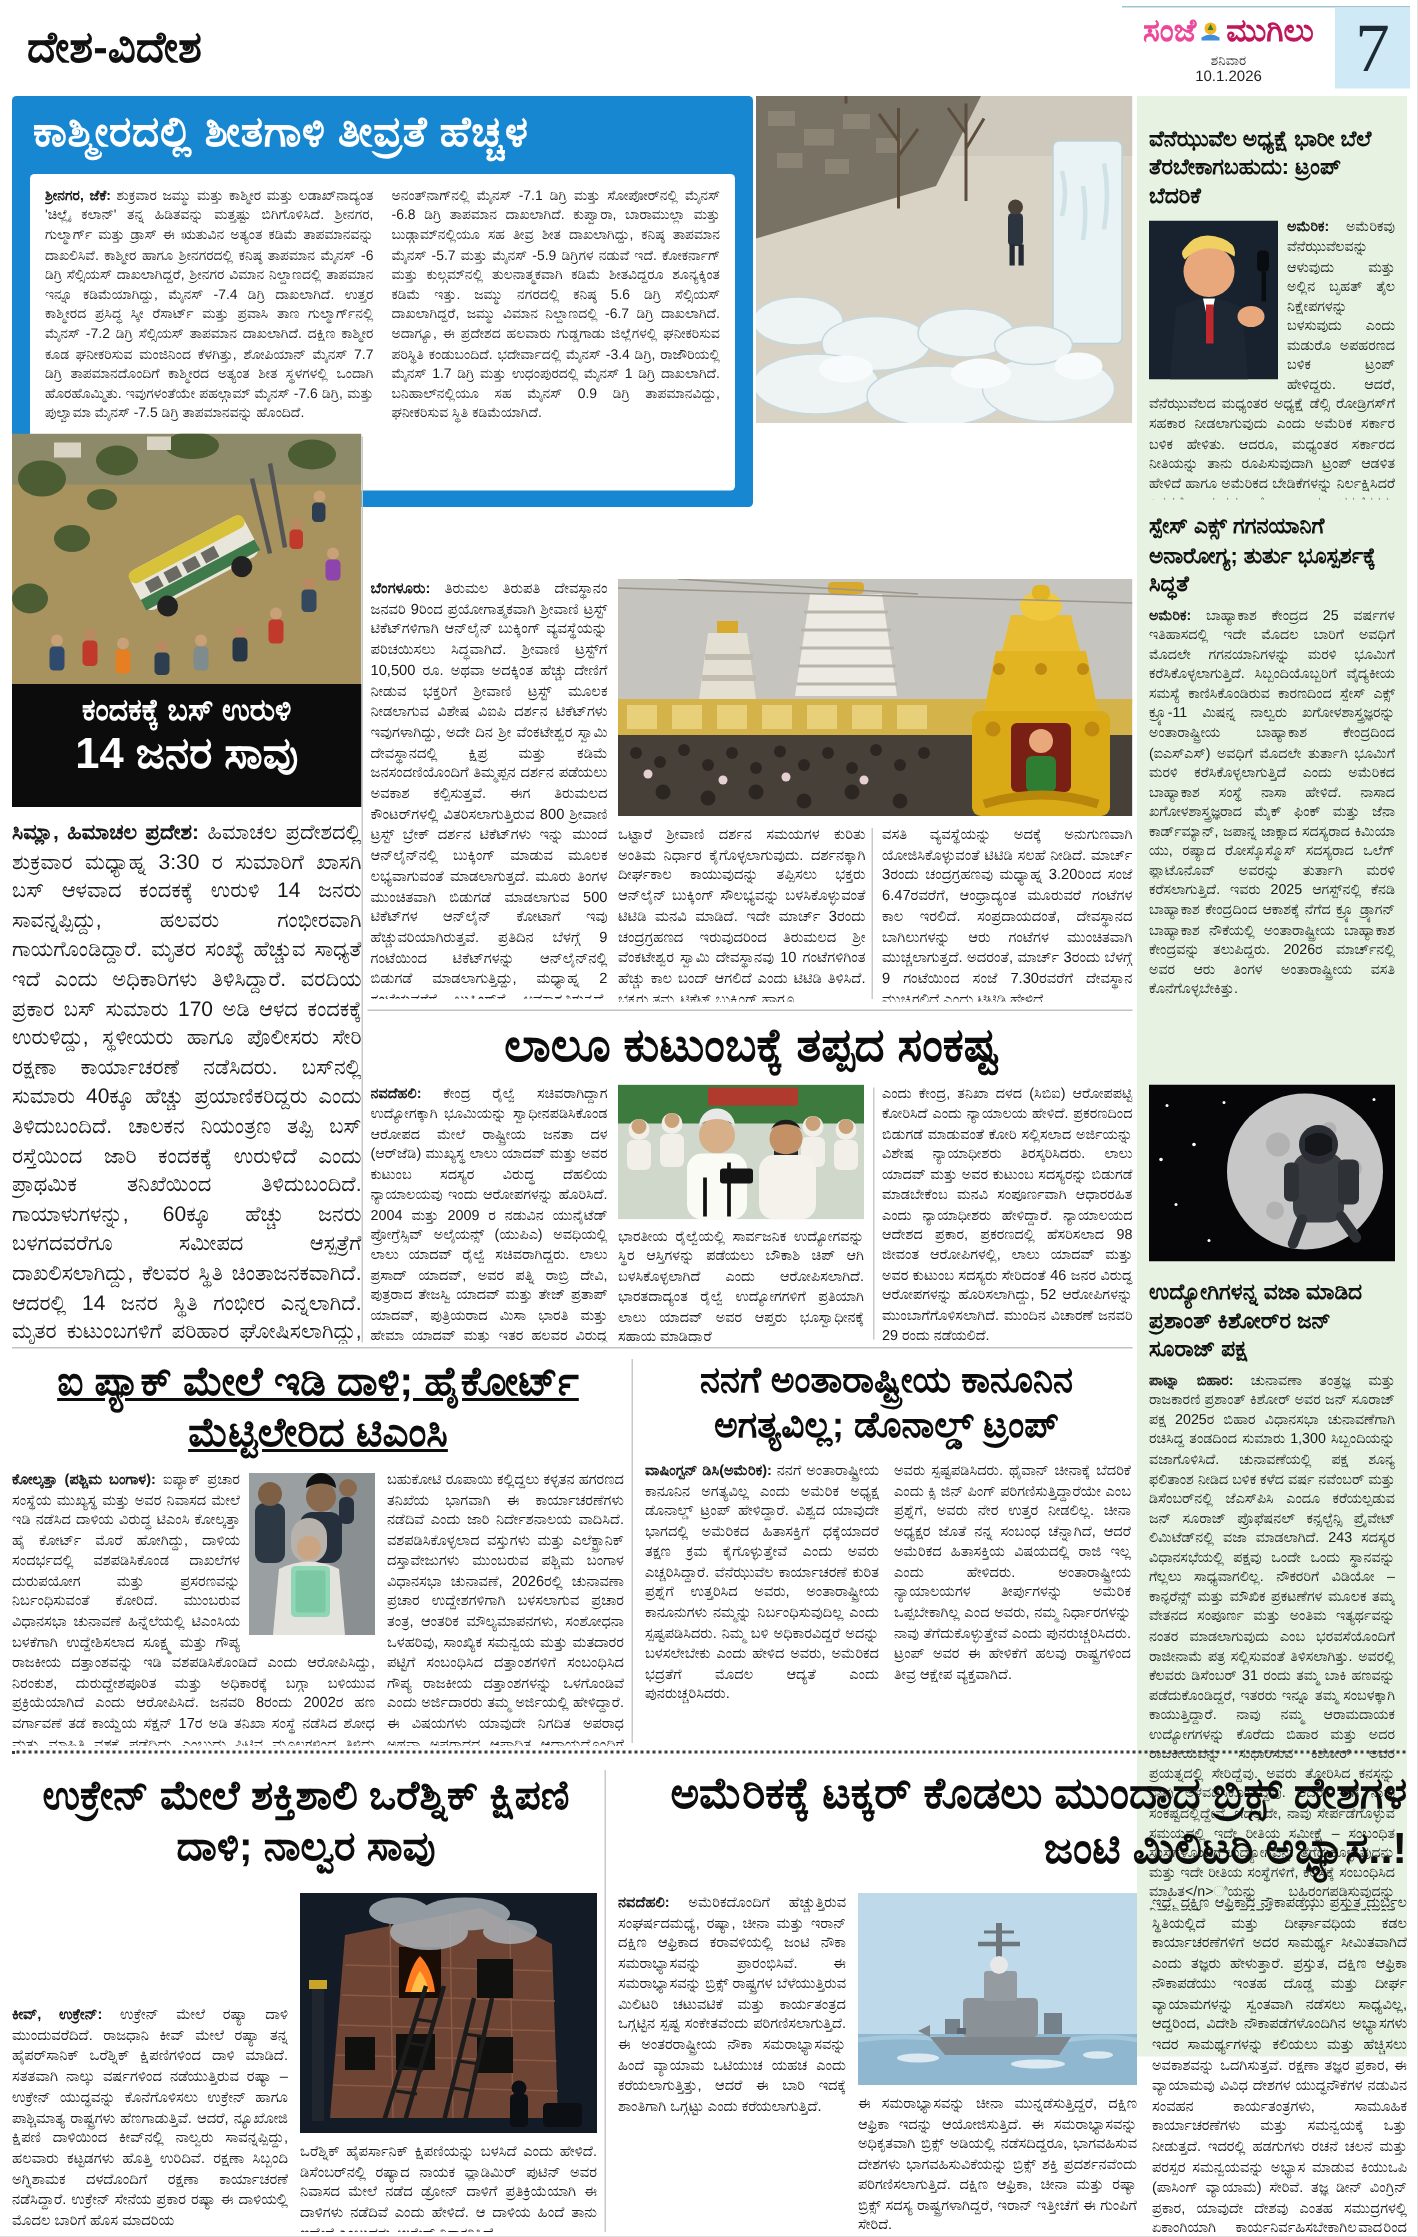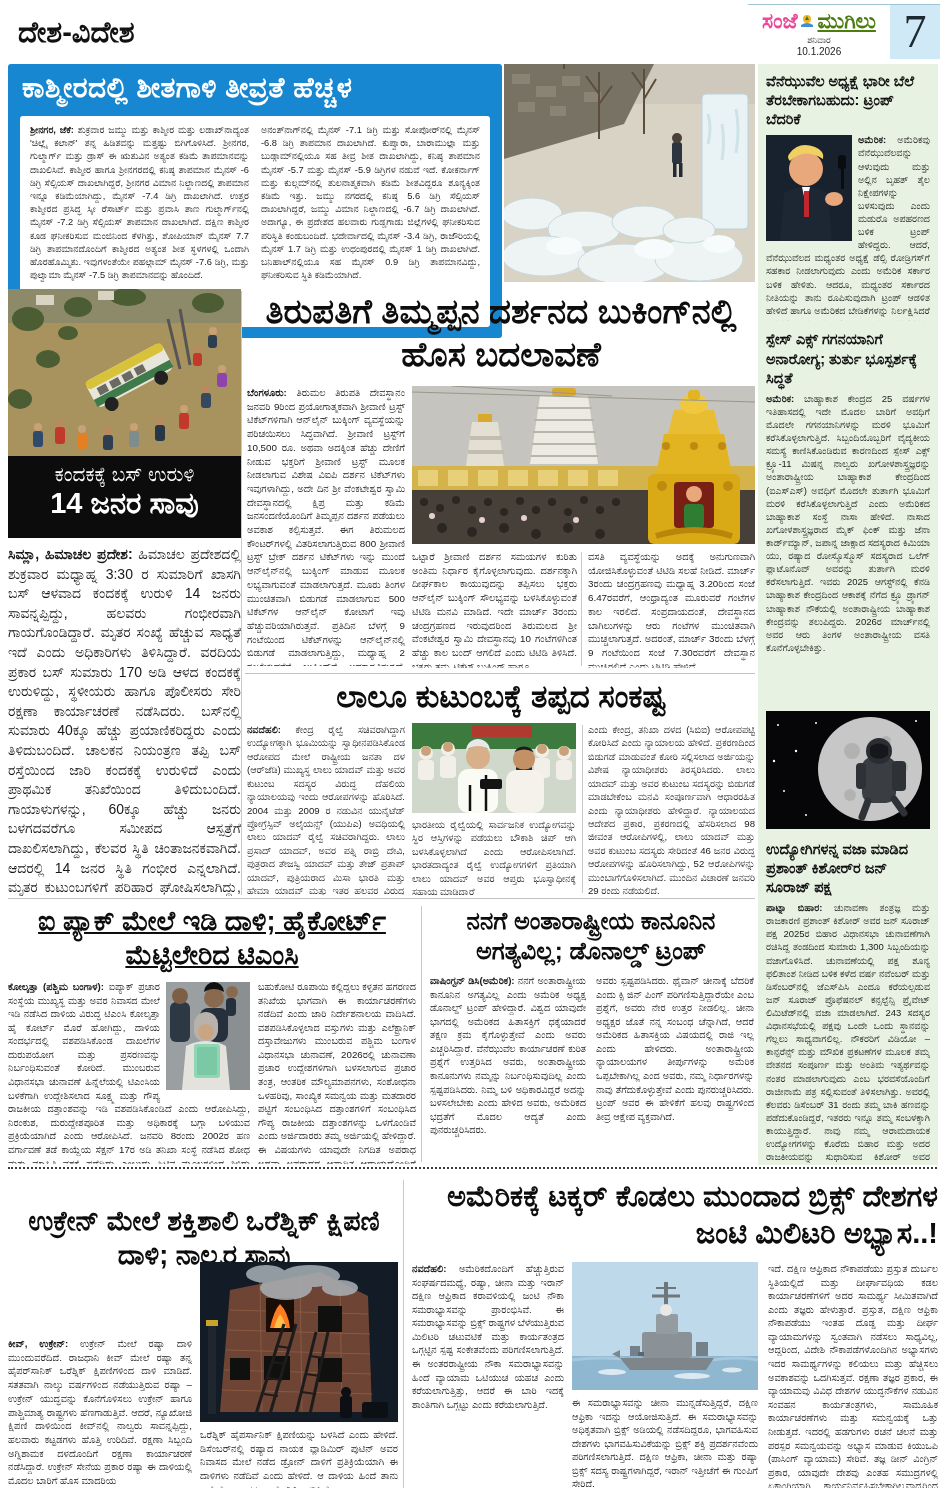--- a/index.html
+++ b/index.html
@@ -5,21 +5,21 @@
   * { margin:0; padding:0; box-sizing:border-box; }
   body { background:#888; font-family:"Liberation Sans", sans-serif; }
   .page { position:relative; width:945px; height:1491px; background:#ffffff; margin:0 auto; overflow:hidden; color:#1a1a1a; }
 
   
   .section-label { position:absolute; left:18px; top:16px; font-size:29px; font-weight:bold; color:#111; }
   .masthead { position:absolute; left:748px; top:4px; width:192px; height:54px; display:flex; border-top:1px solid #9fc4d4; }
   .mast-left { width:142px; text-align:center; padding-top:4px; }
   .mast-name { font-size:21px; font-weight:bold; display:flex; align-items:center; justify-content:center; gap:2px; }
   .mast-red { color:#ec4899; }
-  .mast-blue { color:#4d7c0f;text-decoration:underline; }
+  .mast-blue { color:#be185d; }
   .mast-logo svg { display:block; }
   .mast-day { font-size:9px; color:#333; margin-top:2px; }
   .mast-date { font-size:10px; color:#222; }
   .page-number { width:50px; height:54px; background:#cfeaf6; font-family:"Liberation Serif", serif; font-size:46px; color:#1d2a33; text-align:center; line-height:54px; }
 
   
   .body-txt { font-size:14px; line-height:1.4; text-align:justify; color:#181818; overflow:hidden; }
   .dl { font-weight:bold; }
   .vrule { position:absolute; width:1px; background:#c9c9c9; }
   .hrule { position:absolute; height:1px; background:#c2c2c2; }
@@ -28,29 +28,29 @@
   
   .kashmir-box { position:absolute; left:8px; top:64px; width:494px; height:274px; background:#1687d0; border-radius:3px; }
   .kashmir-head { color:#fff; font-weight:bold; font-size:28px; padding:8px 14px 0 14px; letter-spacing:0.5px; }
   .kashmir-white { position:absolute; left:12px; right:12px; top:52px; bottom:11px; background:#fff; border-radius:3px; padding:8px 10px; display:flex; gap:12px; }
   .kashmir-col { width:50%; font-size:9.3px; line-height:1.42; text-align:justify; overflow:hidden; }
 
   .photo { position:absolute; overflow:hidden; }
   .photo svg { display:block; }
 
   
-  .green-col { position:absolute; left:758px; top:64px; width:180px; height:1101px; background:#e7f2e2; padding:8px 8px; overflow:hidden; }
+  .green-col { position:absolute; left:758px; top:64px; width:180px; height:1307px; background:#e7f2e2; padding:20px 8px; overflow:hidden; }
   .rail-head { font-size:14.5px; font-weight:bold; line-height:1.32; color:#111; margin-bottom:4px; }
   .rail-body { font-size:9.5px; line-height:1.38; text-align:justify; overflow:hidden; }
   .rail-photo { float:left; margin:2px 6px 2px 0; }
   .rail-gap { height:9px; }
 
   
   .bus-black { position:absolute; left:8px; top:456px; width:233px; height:82px; background:#0c0c0c; color:#fff; text-align:center; padding-top:6px; }
-  .bus-l1 { font-size:20px; font-weight:normal; line-height:1.25; }
+  .bus-l1 { font-size:20px; font-weight:bold; line-height:1.25; }
   .bus-l2 { font-size:29px; font-weight:bold; line-height:1.15; }
   .bus-body { position:absolute; left:8px; top:545px; width:233px; height:351px; }
 
   
   .headline { position:absolute; font-weight:bold; color:#0d0d0d; text-align:center; line-height:1.26; }
 
   .colblock { position:absolute; }
 </style>
 </head>
 <body>
@@ -245,21 +245,20 @@
   <div class="bus-black">
     <div class="bus-l1">ಕಂದಕಕ್ಕೆ ಬಸ್ ಉರುಳಿ</div>
     <div class="bus-l2">14 ಜನರ ಸಾವು</div>
   </div>
   <div class="bus-body body-txt">
     <b class="dl">ಸಿಮ್ಲಾ, ಹಿಮಾಚಲ ಪ್ರದೇಶ:</b><span> ಹಿಮಾಚಲ ಪ್ರದೇಶದಲ್ಲಿ ಶುಕ್ರವಾರ ಮಧ್ಯಾಹ್ನ 3:30 ರ ಸುಮಾರಿಗೆ ಖಾಸಗಿ ಬಸ್ ಆಳವಾದ ಕಂದಕಕ್ಕೆ ಉರುಳಿ 14 ಜನರು ಸಾವನ್ನಪ್ಪಿದ್ದು, ಹಲವರು ಗಂಭೀರವಾಗಿ ಗಾಯಗೊಂಡಿದ್ದಾರೆ. ಮೃತರ ಸಂಖ್ಯೆ ಹೆಚ್ಚುವ ಸಾಧ್ಯತೆ ಇದೆ ಎಂದು ಅಧಿಕಾರಿಗಳು ತಿಳಿಸಿದ್ದಾರೆ. ವರದಿಯ ಪ್ರಕಾರ ಬಸ್ ಸುಮಾರು 170 ಅಡಿ ಆಳದ ಕಂದಕಕ್ಕೆ ಉರುಳಿದ್ದು, ಸ್ಥಳೀಯರು ಹಾಗೂ ಪೊಲೀಸರು ಸೇರಿ ರಕ್ಷಣಾ ಕಾರ್ಯಾಚರಣೆ ನಡೆಸಿದರು. ಬಸ್‌ನಲ್ಲಿ ಸುಮಾರು 40ಕ್ಕೂ ಹೆಚ್ಚು ಪ್ರಯಾಣಿಕರಿದ್ದರು ಎಂದು ತಿಳಿದುಬಂದಿದೆ. ಚಾಲಕನ ನಿಯಂತ್ರಣ ತಪ್ಪಿ ಬಸ್ ರಸ್ತೆಯಿಂದ ಜಾರಿ ಕಂದಕಕ್ಕೆ ಉರುಳಿದೆ ಎಂದು ಪ್ರಾಥಮಿಕ ತನಿಖೆಯಿಂದ ತಿಳಿದುಬಂದಿದೆ. ಗಾಯಾಳುಗಳನ್ನು, 60ಕ್ಕೂ ಹೆಚ್ಚು ಜನರು ಬಳಗದವರೆಗೂ ಸಮೀಪದ ಆಸ್ಪತ್ರೆಗೆ ದಾಖಲಿಸಲಾಗಿದ್ದು, ಕೆಲವರ ಸ್ಥಿತಿ ಚಿಂತಾಜನಕವಾಗಿದೆ. ಆದರಲ್ಲಿ 14 ಜನರ ಸ್ಥಿತಿ ಗಂಭೀರ ಎನ್ನಲಾಗಿದೆ. ಮೃತರ ಕುಟುಂಬಗಳಿಗೆ ಪರಿಹಾರ ಘೋಷಿಸಲಾಗಿದ್ದು, ಗಾಯಾಳುಗಳ ಚಿಕಿತ್ಸಾ ವೆಚ್ಚವನ್ನು ಸರ್ಕಾರವೇ ಭರಿಸಲಿದೆ ಎಂದು ಮುಖ್ಯಮಂತ್ರಿ ತಿಳಿಸಿದ್ದಾರೆ. ಘಟನೆಯ ಕುರಿತು ಪ್ರಧಾನಿ ಸಂತಾಪ ವ್ಯಕ್ತಪಡಿಸಿದ್ದು, ಮೃತ ಕುಟುಂಬಗಳಿಗೆ ಧೈರ್ಯ ತುಂಬಿದ್ದಾರೆ. ಸ್ಥಳೀಯ ಆಡಳಿತ ಹೆಚ್ಚಿನ ರಕ್ಷಣಾ ತಂಡಗಳನ್ನು ರವಾನಿಸಿದ್ದು, ರಾತ್ರಿಯವರೆಗೂ ಕಾರ್ಯಾಚರಣೆ ಮುಂದುವರಿದಿದೆ ಎಂದು ಅಧಿಕಾರಿಗಳು ಮಾಹಿತಿ ನೀಡಿದ್ದಾರೆ.</span>
   </div>
 
   <div class="vrule" style="left:241px;top:291px;height:604px;"></div>
 
-  <div class="headline" style="left:245px;top:290px;width:512px;font-size:34px;">ತಿರುಪತಿಗೆ ತಿಮ್ಮಪ್ಪನ ದರ್ಶನದ ಬುಕಿಂಗ್‌ನಲ್ಲಿ ಹೊಸ ಬದಲಾವಣೆ</div>
   <div class="colblock body-txt" style="left:247px;top:386px;width:158px;height:280px;font-size:9.8px;">
     <b class="dl">ಬೆಂಗಳೂರು:</b><span> ತಿರುಮಲ ತಿರುಪತಿ ದೇವಸ್ಥಾನಂ ಜನವರಿ 9ರಿಂದ ಪ್ರಯೋಗಾತ್ಮಕವಾಗಿ ಶ್ರೀವಾಣಿ ಟ್ರಸ್ಟ್ ಟಿಕೆಟ್‌ಗಳಿಗಾಗಿ ಆನ್‌ಲೈನ್ ಬುಕ್ಕಿಂಗ್ ವ್ಯವಸ್ಥೆಯನ್ನು ಪರಿಚಯಿಸಲು ಸಿದ್ಧವಾಗಿದೆ. ಶ್ರೀವಾಣಿ ಟ್ರಸ್ಟ್‌ಗೆ 10,500 ರೂ. ಅಥವಾ ಅದಕ್ಕಿಂತ ಹೆಚ್ಚು ದೇಣಿಗೆ ನೀಡುವ ಭಕ್ತರಿಗೆ ಶ್ರೀವಾಣಿ ಟ್ರಸ್ಟ್ ಮೂಲಕ ನೀಡಲಾಗುವ ವಿಶೇಷ ವಿಐಪಿ ದರ್ಶನ ಟಿಕೆಟ್‌ಗಳು ಇವುಗಳಾಗಿದ್ದು, ಅದೇ ದಿನ ಶ್ರೀ ವೆಂಕಟೇಶ್ವರ ಸ್ವಾಮಿ ದೇವಸ್ಥಾನದಲ್ಲಿ ಕ್ಷಿಪ್ರ ಮತ್ತು ಕಡಿಮೆ ಜನಸಂದಣಿಯೊಂದಿಗೆ ತಿಮ್ಮಪ್ಪನ ದರ್ಶನ ಪಡೆಯಲು ಅವಕಾಶ ಕಲ್ಪಿಸುತ್ತವೆ. ಈಗ ತಿರುಮಲದ ಕೌಂಟರ್‌ಗಳಲ್ಲಿ ವಿತರಿಸಲಾಗುತ್ತಿರುವ 800 ಶ್ರೀವಾಣಿ ಟ್ರಸ್ಟ್ ಬ್ರೇಕ್ ದರ್ಶನ ಟಿಕೆಟ್‌ಗಳು ಇನ್ನು ಮುಂದೆ ಆನ್‌ಲೈನ್‌ನಲ್ಲಿ ಬುಕ್ಕಿಂಗ್ ಮಾಡುವ ಮೂಲಕ ಲಭ್ಯವಾಗುವಂತೆ ಮಾಡಲಾಗುತ್ತದೆ. ಮೂರು ತಿಂಗಳ ಮುಂಚಿತವಾಗಿ ಬಿಡುಗಡೆ ಮಾಡಲಾಗುವ 500 ಟಿಕೆಟ್‌ಗಳ ಆನ್‌ಲೈನ್ ಕೋಟಾಗೆ ಇವು ಹೆಚ್ಚುವರಿಯಾಗಿರುತ್ತವೆ. ಪ್ರತಿದಿನ ಬೆಳಗ್ಗೆ 9 ಗಂಟೆಯಿಂದ ಟಿಕೆಟ್‌ಗಳನ್ನು ಆನ್‌ಲೈನ್‌ನಲ್ಲಿ ಬಿಡುಗಡೆ ಮಾಡಲಾಗುತ್ತಿದ್ದು, ಮಧ್ಯಾಹ್ನ 2 ಗಂಟೆಯವರೆಗೆ ಬುಕ್ಕಿಂಗ್‌ಗೆ ಅವಕಾಶವಿರುತ್ತದೆ. ಅದೇ ದಿನದ ದರ್ಶನಕ್ಕಾಗಿ ಭಕ್ತರು ಸಂಜೆ 4 ಗಂಟೆಗೆ ತಿರುಮಲದಲ್ಲಿ ಹಾಜರಿರಬೇಕಾಗುತ್ತದೆ ಎಂದು ಟಿಟಿಡಿ ಹೇಳಿದೆ. ಒಂದು ತಿಂಗಳ ಪ್ರಯೋಗಾತ್ಮಕ ಅವಧಿಯ ಬಳಿಕ,</span>
   </div>
   <div class="photo" style="left:412px;top:386px;">
     <svg width="343" height="158" viewBox="0 0 343 158">
       <rect width="343" height="158" fill="#cfccc5"></rect>
       <rect y="0" width="343" height="84" fill="#c6c4bf"></rect>
       <g>
           <polygon points="128,10 176,10 186,78 118,78" fill="#eceae2"></polygon>
           <g stroke="#b8b5aa" stroke-width="2">
@@ -426,21 +425,21 @@
   <div class="vrule" style="left:421px;top:906px;height:256px;"></div>
 
   <div class="headline" style="left:428px;top:906px;width:326px;font-size:24px;">ನನಗೆ ಅಂತಾರಾಷ್ಟ್ರೀಯ ಕಾನೂನಿನ ಅಗತ್ಯವಿಲ್ಲ; ಡೊನಾಲ್ಡ್ ಟ್ರಂಪ್</div>
   <div class="colblock body-txt" style="left:430px;top:974px;width:156px;height:188px;font-size:9.7px;">
     <b class="dl">ವಾಷಿಂಗ್ಟನ್ ಡಿಸಿ(ಅಮೆರಿಕ):</b><span> ನನಗೆ ಅಂತಾರಾಷ್ಟ್ರೀಯ ಕಾನೂನಿನ ಅಗತ್ಯವಿಲ್ಲ ಎಂದು ಅಮೆರಿಕ ಅಧ್ಯಕ್ಷ ಡೊನಾಲ್ಡ್ ಟ್ರಂಪ್ ಹೇಳಿದ್ದಾರೆ. ವಿಶ್ವದ ಯಾವುದೇ ಭಾಗದಲ್ಲಿ ಅಮೆರಿಕದ ಹಿತಾಸಕ್ತಿಗೆ ಧಕ್ಕೆಯಾದರೆ ತಕ್ಷಣ ಕ್ರಮ ಕೈಗೊಳ್ಳುತ್ತೇವೆ ಎಂದು ಅವರು ಎಚ್ಚರಿಸಿದ್ದಾರೆ. ವೆನೆಝುವೆಲ ಕಾರ್ಯಾಚರಣೆ ಕುರಿತ ಪ್ರಶ್ನೆಗೆ ಉತ್ತರಿಸಿದ ಅವರು, ಅಂತಾರಾಷ್ಟ್ರೀಯ ಕಾನೂನುಗಳು ನಮ್ಮನ್ನು ನಿರ್ಬಂಧಿಸುವುದಿಲ್ಲ ಎಂದು ಸ್ಪಷ್ಟಪಡಿಸಿದರು. ನಿಮ್ಮ ಬಳಿ ಅಧಿಕಾರವಿದ್ದರೆ ಅದನ್ನು ಬಳಸಲೇಬೇಕು ಎಂದು ಹೇಳಿದ ಅವರು, ಅಮೆರಿಕದ ಭದ್ರತೆಗೆ ಮೊದಲ ಆದ್ಯತೆ ಎಂದು ಪುನರುಚ್ಚರಿಸಿದರು.</span>
   </div>
   <div class="colblock body-txt" style="left:596px;top:974px;width:158px;height:188px;font-size:9.7px;">ಅವರು ಸ್ಪಷ್ಟಪಡಿಸಿದರು. ಥೈವಾನ್ ಚೀನಾಕ್ಕೆ ಬೆದರಿಕೆ ಎಂದು ಕ್ಸಿ ಜಿನ್ ಪಿಂಗ್ ಪರಿಗಣಿಸುತ್ತಿದ್ದಾರೆಯೇ ಎಂಬ ಪ್ರಶ್ನೆಗೆ, ಅವರು ನೇರ ಉತ್ತರ ನೀಡಲಿಲ್ಲ. ಚೀನಾ ಅಧ್ಯಕ್ಷರ ಜೊತೆ ನನ್ನ ಸಂಬಂಧ ಚೆನ್ನಾಗಿದೆ, ಆದರೆ ಅಮೆರಿಕದ ಹಿತಾಸಕ್ತಿಯ ವಿಷಯದಲ್ಲಿ ರಾಜಿ ಇಲ್ಲ ಎಂದು ಹೇಳಿದರು. ಅಂತಾರಾಷ್ಟ್ರೀಯ ನ್ಯಾಯಾಲಯಗಳ ತೀರ್ಪುಗಳನ್ನು ಅಮೆರಿಕ ಒಪ್ಪಬೇಕಾಗಿಲ್ಲ ಎಂದ ಅವರು, ನಮ್ಮ ನಿರ್ಧಾರಗಳನ್ನು ನಾವು ತೆಗೆದುಕೊಳ್ಳುತ್ತೇವೆ ಎಂದು ಪುನರುಚ್ಚರಿಸಿದರು. ಟ್ರಂಪ್ ಅವರ ಈ ಹೇಳಿಕೆಗೆ ಹಲವು ರಾಷ್ಟ್ರಗಳಿಂದ ತೀವ್ರ ಆಕ್ಷೇಪ ವ್ಯಕ್ತವಾಗಿದೆ.</div>
 
   <div class="dotted-sep" style="top:1167px;"></div>
 
-  <div class="headline" style="left:8px;top:1180px;width:392px;font-size:27px;margin-top:24px;">ಉಕ್ರೇನ್ ಮೇಲೆ ಶಕ್ತಿಶಾಲಿ ಒರೆಶ್ನಿಕ್ ಕ್ಷಿಪಣಿ ದಾಳಿ; ನಾಲ್ವರ ಸಾವು</div>
+  <div class="headline" style="left:8px;top:1180px;width:392px;font-size:27px;">ಉಕ್ರೇನ್ ಮೇಲೆ ಶಕ್ತಿಶಾಲಿ ಒರೆಶ್ನಿಕ್ ಕ್ಷಿಪಣಿ ದಾಳಿ; ನಾಲ್ವರ ಸಾವು</div>
   <div class="colblock body-txt" style="left:8px;top:1309px;width:184px;height:226px;font-size:9.8px;margin-top:28px;">
     <b class="dl">ಕೀವ್, ಉಕ್ರೇನ್:</b><span> ಉಕ್ರೇನ್ ಮೇಲೆ ರಷ್ಯಾ ದಾಳಿ ಮುಂದುವರೆದಿದೆ. ರಾಜಧಾನಿ ಕೀವ್ ಮೇಲೆ ರಷ್ಯಾ ತನ್ನ ಹೈಪರ್‌ಸಾನಿಕ್ ಒರೆಶ್ನಿಕ್ ಕ್ಷಿಪಣಿಗಳಿಂದ ದಾಳಿ ಮಾಡಿದೆ. ಸತತವಾಗಿ ನಾಲ್ಕು ವರ್ಷಗಳಿಂದ ನಡೆಯುತ್ತಿರುವ ರಷ್ಯಾ – ಉಕ್ರೇನ್ ಯುದ್ಧವನ್ನು ಕೊನೆಗೊಳಿಸಲು ಉಕ್ರೇನ್ ಹಾಗೂ ಪಾಶ್ಚಿಮಾತ್ಯ ರಾಷ್ಟ್ರಗಳು ಹೆಣಗಾಡುತ್ತಿವೆ. ಆದರೆ, ನ್ಯೂಖೋಜಿ ಕ್ಷಿಪಣಿ ದಾಳಿಯಿಂದ ಕೀವ್‌ನಲ್ಲಿ ನಾಲ್ವರು ಸಾವನ್ನಪ್ಪಿದ್ದು, ಹಲವಾರು ಕಟ್ಟಡಗಳು ಹೊತ್ತಿ ಉರಿದಿವೆ. ರಕ್ಷಣಾ ಸಿಬ್ಬಂದಿ ಅಗ್ನಿಶಾಮಕ ದಳದೊಂದಿಗೆ ರಕ್ಷಣಾ ಕಾರ್ಯಾಚರಣೆ ನಡೆಸಿದ್ದಾರೆ. ಉಕ್ರೇನ್ ಸೇನೆಯ ಪ್ರಕಾರ ರಷ್ಯಾ ಈ ದಾಳಿಯಲ್ಲಿ ಮೊದಲ ಬಾರಿಗೆ ಹೊಸ ಮಾದರಿಯ</span>
   </div>
   <div class="photo" style="left:200px;top:1262px;">
     <svg width="198" height="160" viewBox="0 0 198 160">
       <rect width="198" height="160" fill="#131b26"></rect>
       <polygon points="20,150 30,28 120,10 168,34 172,150" fill="#6e4434"></polygon>
       <g stroke="#8a5a44" stroke-width="1">
           <line x1="30" y1="48" x2="168" y2="52"></line>
           <line x1="28" y1="68" x2="170" y2="72"></line>

